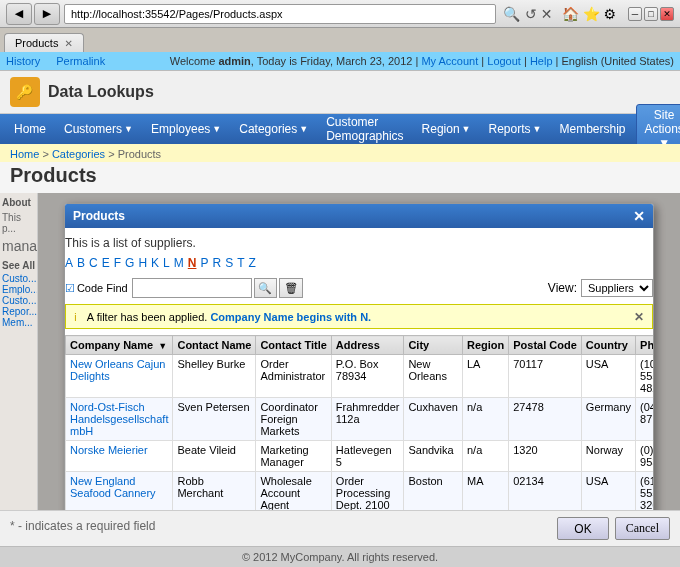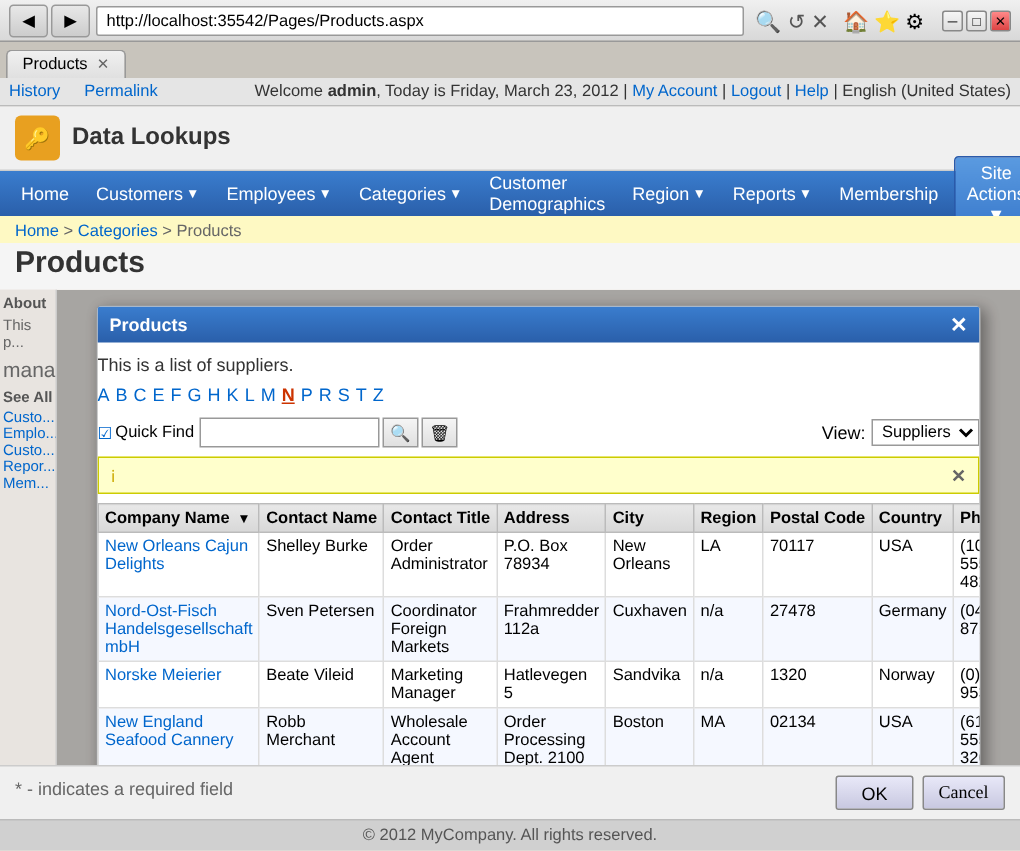--- a/index.html
+++ b/index.html
@@ -53,21 +53,21 @@
       font-size: 11px;
       display: flex;
       align-items: center;
       gap: 6px;
       cursor: pointer;
     }
     .tab-close { font-size: 10px; color: #666; }
 
     
     .nav-bar {
-      background: #e5e5e5;
+      background: #7dd3fc;
       padding: 3px 6px;
       font-size: 11px;
       color: #0066cc;
       border-bottom: 1px solid #bbb;
       display: flex;
       gap: 16px;
     }
     .nav-bar a { color: #0066cc; text-decoration: none; cursor: pointer; }
 
     
@@ -402,35 +402,39 @@
                 <a>P</a>
                 <a>R</a>
                 <a>S</a>
                 <a>T</a>
                 <a>Z</a>
               </div>
 
               <div style="display:flex; align-items:center; margin-bottom:6px;">
                 <div class="quick-find-label">
                   <span style="color:#0066cc; font-size:11px;">☑</span>
-                  <span>Quick Find</span>
+                  <span>Code Find</span>
                 </div>
                 <input class="quick-find-input" style="margin-left: 4px;" type="text">
                 <button class="icon-btn" style="margin-left:2px;">🔍</button>
                 <button class="icon-btn" style="margin-left:2px;">🗑</button>
                 <div style="margin-left:auto; display:flex; align-items:center; gap:4px;">
                   <span>View:</span>
                   <select class="view-select">
                     <option>Suppliers</option>
                   </select>
                 </div>
               </div>
 
               <div class="filter-notice">
                 <span class="filter-icon">ℹ</span>
+                <span class="filter-text">
+                  <span>A filter has been applied.</span>
+                  <strong> <span style="color:#0066cc;">Company Name begins with N.</span></strong>
+                </span>
                 <span class="filter-close">✕</span>
               </div>
 
               <table class="data-table">
                 <thead>
                   <tr>
                     <th>Company Name <span class="sort-icon">▼</span></th>
                     <th>Contact Name</th>
                     <th>Contact Title</th>
                     <th>Address</th>

